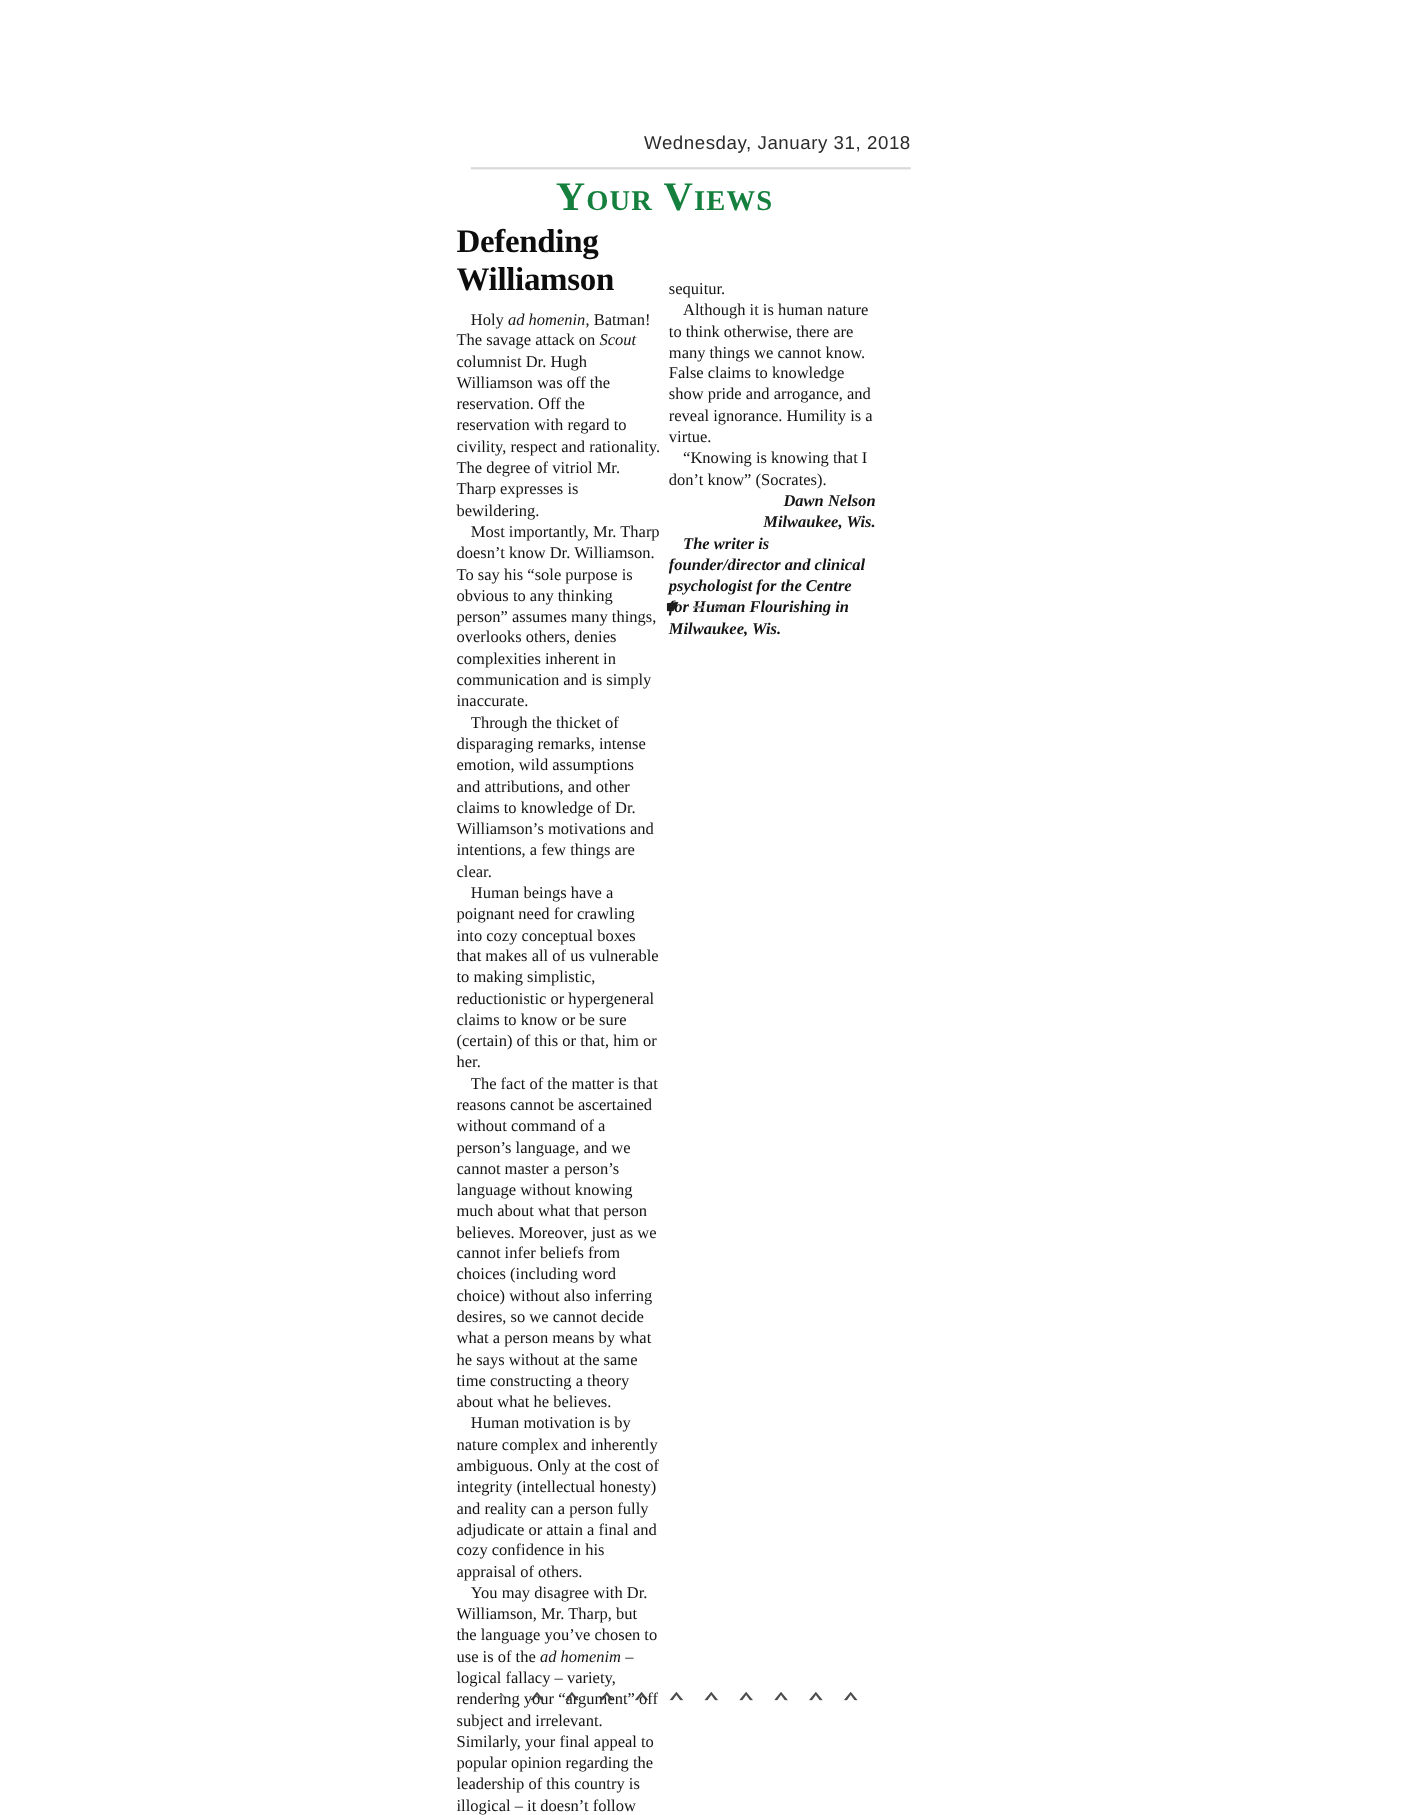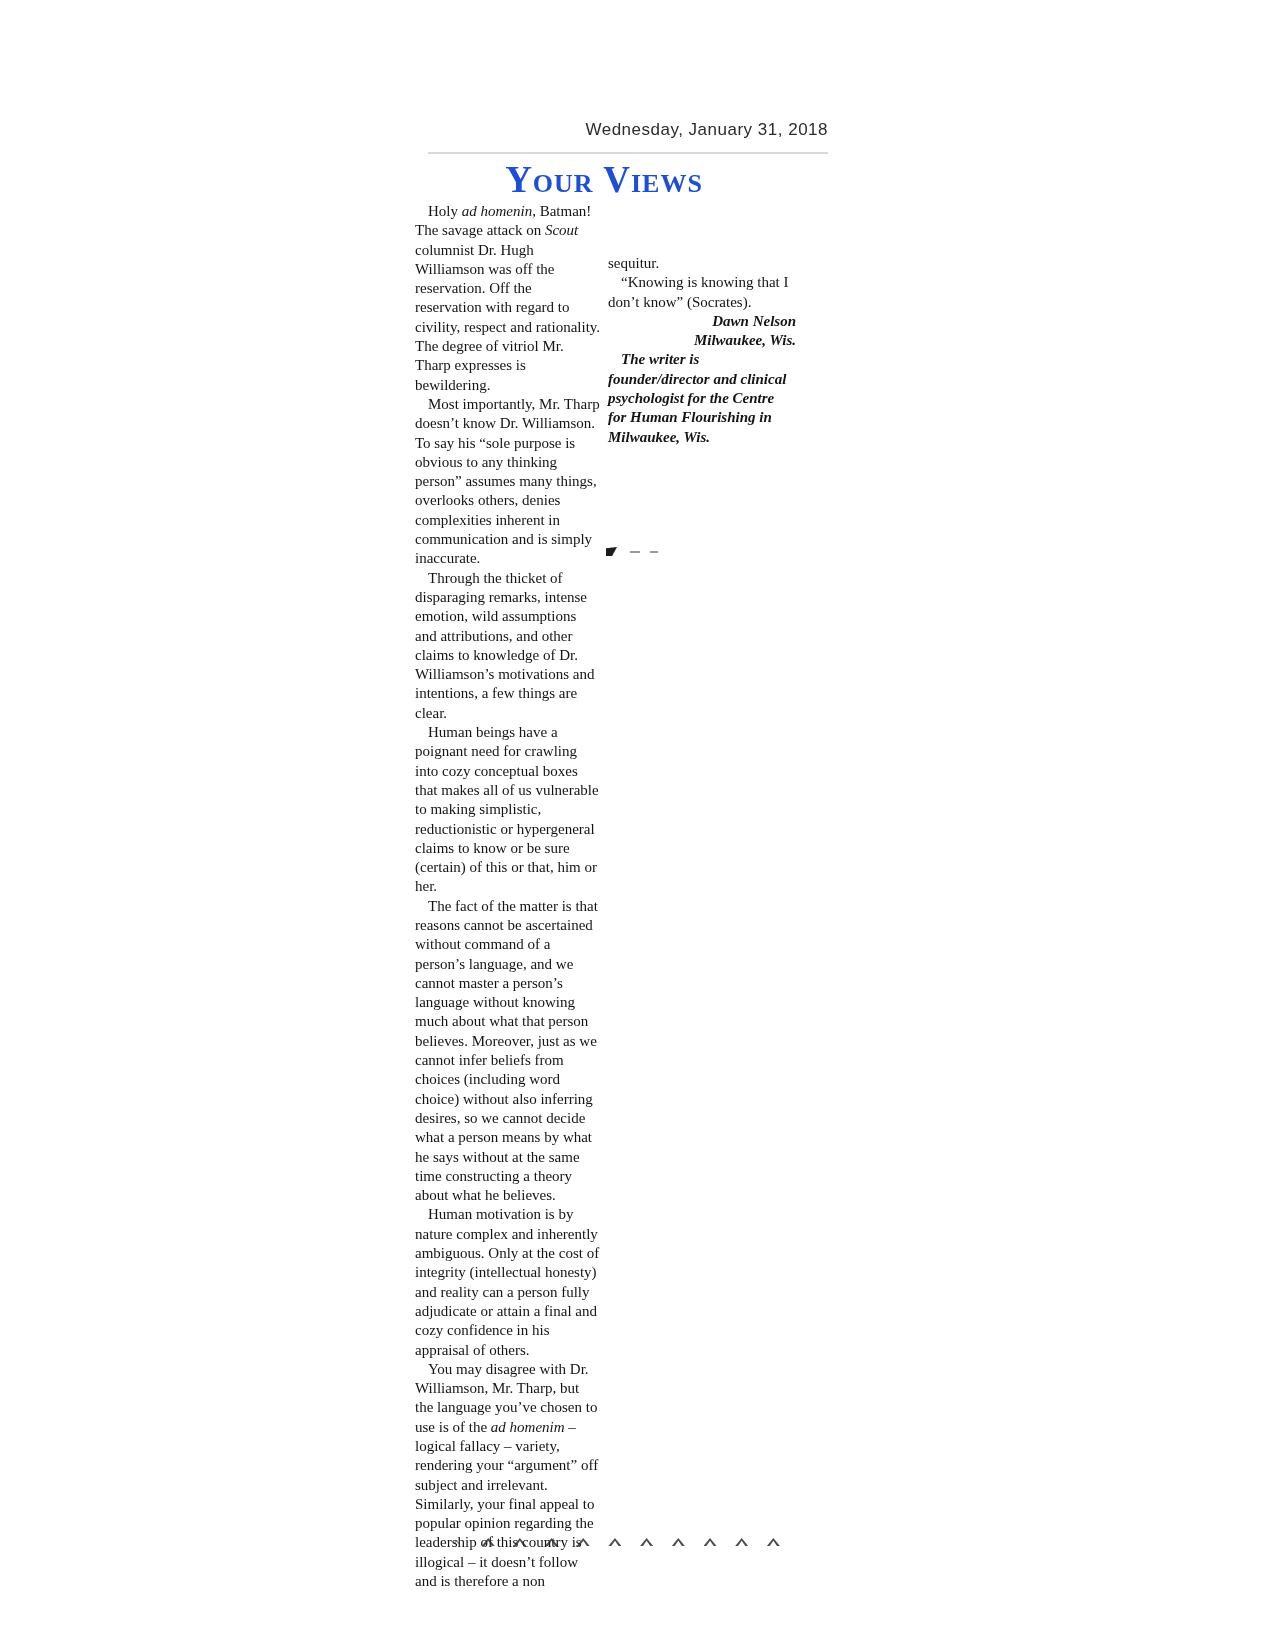--- a/index.html
+++ b/index.html
@@ -40,21 +40,21 @@
     position: absolute;
     top: 158px;
     left: 408px;
     width: 392px;
     text-align: center;
     font-family: "Liberation Serif", serif;
     font-weight: 700;
     font-variant: small-caps;
     font-size: 37px;
     letter-spacing: 1px;
-    color: #1d4ed8;
+    color: #15803d;
   }
   .col {
     position: absolute;
     font-size: 15px;
     line-height: 19.3px;
     color: #141414;
   }
   .col-left {
     top: 202px;
     left: 415px;
@@ -145,31 +145,33 @@
 
 <div class="page">
 
   <div class="dateline">Wednesday, January 31, 2018</div>
 
   <div class="rule"></div>
 
   <div class="section-title">Your Views</div>
 
   <div class="col col-left">
+    <h1 class="headline">Defending Williamson</h1>
     <p><span>Holy </span><span style="font-style: italic;">ad homenin</span><span>, Batman! The savage attack on </span><span style="font-style: italic;">Scout</span><span> columnist Dr. Hugh Williamson was off the reservation. Off the reservation with regard to civility, respect and rationality. The degree of vitriol Mr. Tharp expresses is bewildering.</span></p>
     <p><span>Most importantly, Mr. Tharp doesn’t know Dr. Williamson. To say his “sole purpose is obvious to any thinking person” assumes many things, overlooks others, denies complexities inherent in communication and is simply inaccurate.</span></p>
     <p><span>Through the thicket of disparaging remarks, intense emotion, wild assumptions and attributions, and other claims to knowledge of Dr. Williamson’s motivations and intentions, a few things are clear.</span></p>
     <p><span>Human beings have a poignant need for crawling into cozy conceptual boxes that makes all of us vulnerable to making simplistic, reductionistic or hypergeneral claims to know or be sure (certain) of this or that, him or her.</span></p>
     <p><span>The fact of the matter is that reasons cannot be ascertained without command of a person’s language, and we cannot master a person’s language without knowing much about what that person believes. Moreover, just as we cannot infer beliefs from choices (including word choice) without also inferring desires, so we cannot decide what a person means by what he says without at the same time constructing a theory about what he believes.</span></p>
     <p><span>Human motivation is by nature complex and inherently ambiguous. Only at the cost of integrity (intellectual honesty) and reality can a person fully adjudicate or attain a final and cozy confidence in his appraisal of others.</span></p>
     <p><span>You may disagree with Dr. Williamson, Mr. Tharp, but the language you’ve chosen to use is of the </span><span style="font-style: italic;">ad homenim</span><span> – logical fallacy – variety, rendering your “argument” off subject and irrelevant. Similarly, your final appeal to popular opinion regarding the leadership of this country is illogical – it doesn’t follow and is therefore a non</span></p>
   </div>
 
   <div class="col col-right">
     <p class="no-indent"><span>sequitur.</span></p>
+    <p><span>Although it is human nature to think otherwise, there are many things we cannot know. False claims to knowledge show pride and arrogance, and reveal ignorance. Humility is a virtue.</span></p>
     <p><span>“Knowing is knowing that I don’t know” (Socrates).</span></p>
     <div class="signature">
       <div>Dawn Nelson</div>
       <div>Milwaukee, Wis.</div>
     </div>
     <p class="bio bio-indent">The writer is founder/director and clinical psychologist for the Centre for Human Flourishing in Milwaukee, Wis.</p>
   </div>
 
   <div class="artifact-blob"></div>
   <div class="artifact-dash d1"></div>

